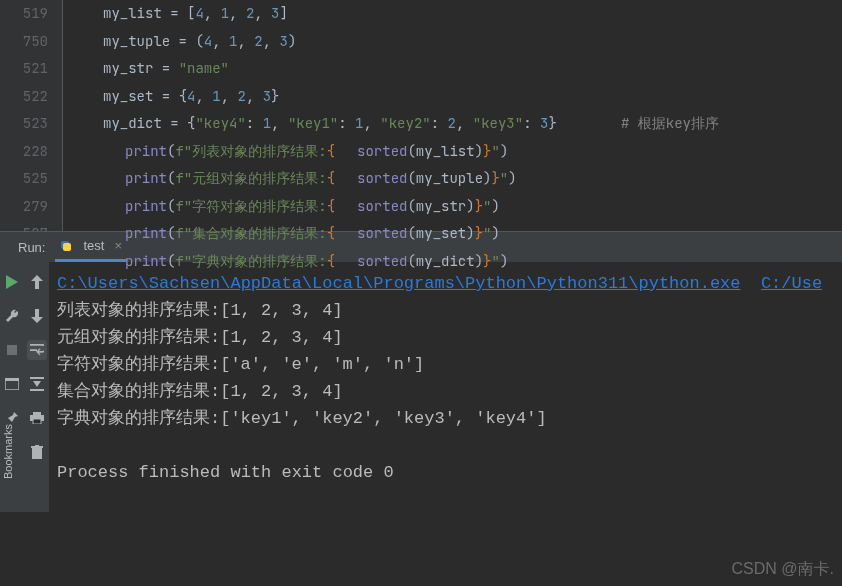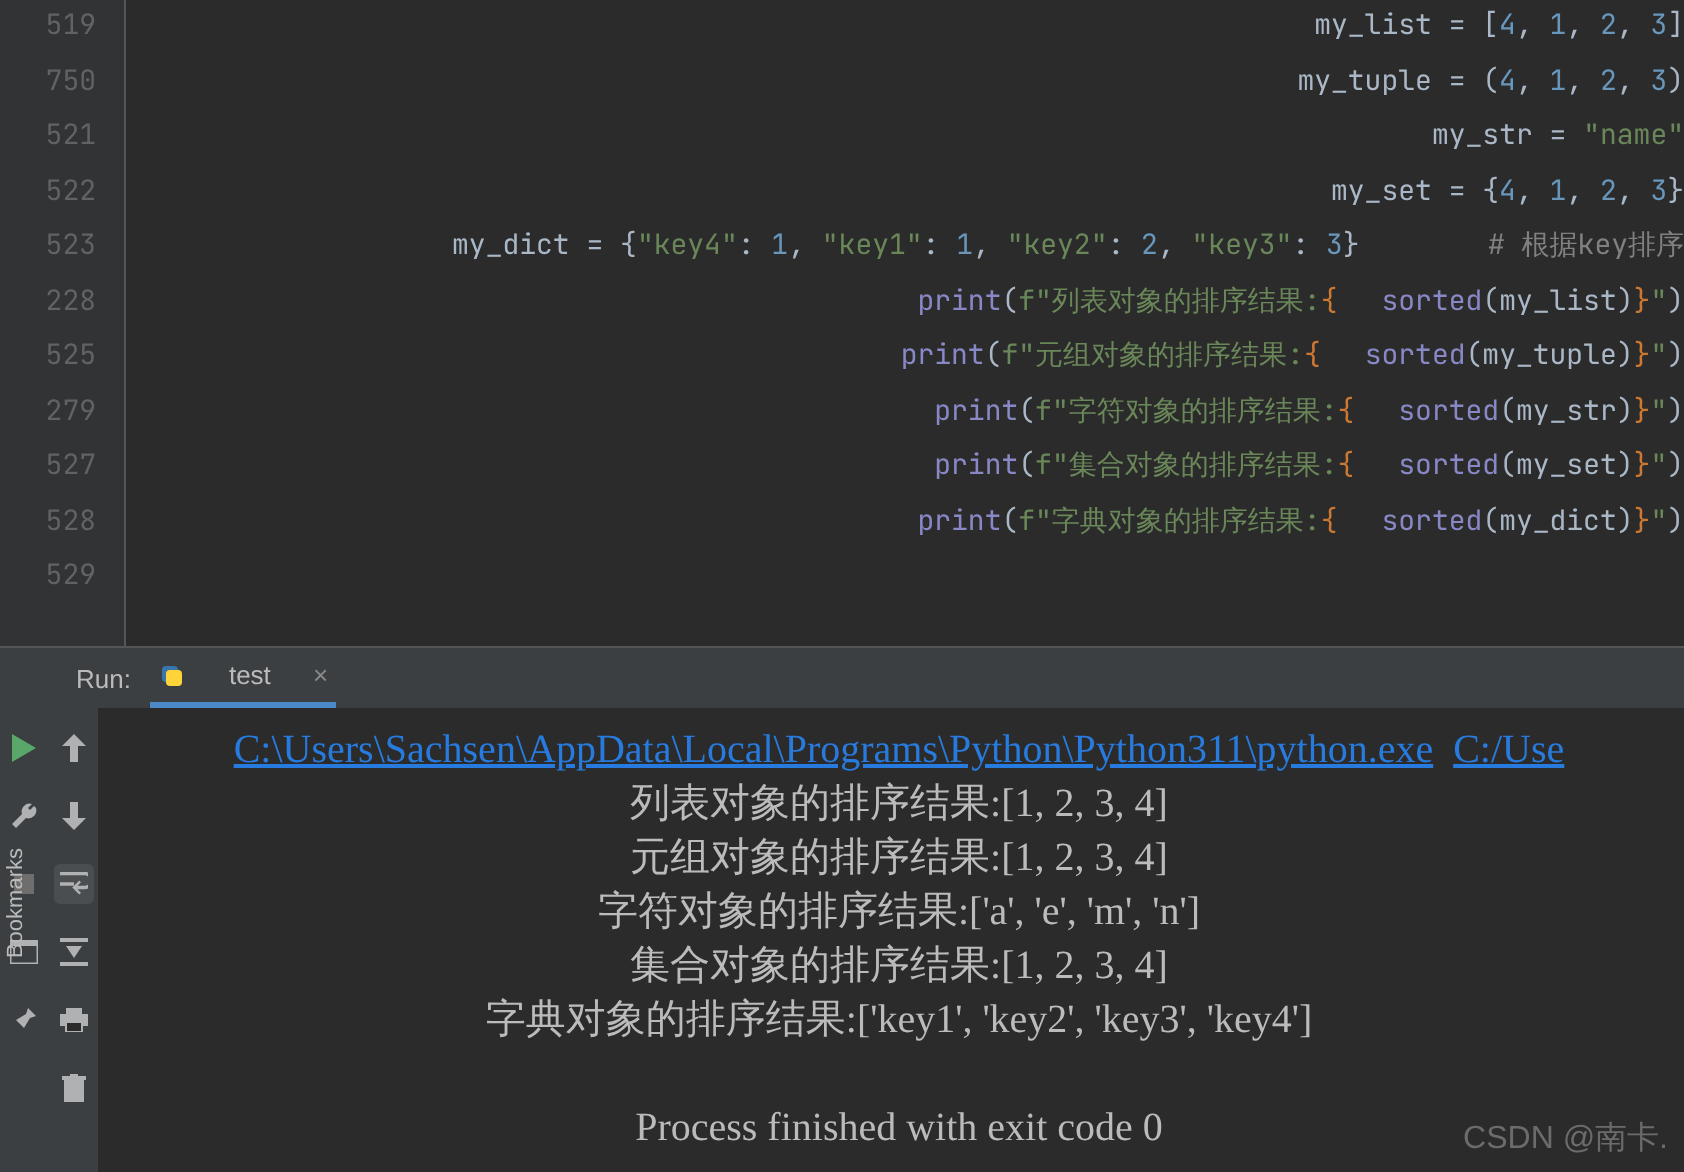--- a/index.html
+++ b/index.html
@@ -8,21 +8,21 @@
     font-family: "JetBrains Mono", "Consolas", monospace;
     font-size: 14px;
     color: #a9b7c6;
     width: 842px;
     height: 586px;
     overflow: hidden;
     position: relative;
   }
   .editor-area {
     display: flex;
-    height: 323px;
+    height: 231px;
     background: #2b2b2b;
   }
   .bookmarks-tab {
     position: absolute;
     left: 0;
     top: 420px;
     writing-mode: vertical-rl;
     transform: rotate(180deg);
     font-family: Arial, sans-serif;
     font-size: 11px;
@@ -41,21 +41,20 @@
     width: 62px;
   }
   .gutter .ln { height: 27.5px; line-height: 27.5px; font-size: 14px;}
   .code {
     flex: 1;
     padding-left: 40px;
     line-height: 27.5px;
     white-space: pre;
     position: relative;
     border-left: 1px solid #555;
-    text-align: right;
   }
   .code-line { height: 27.5px; }
   .num { color: #6897bb; }
   .str { color: #6a8759; }
   .fprefix { color: #6a8759; }
   .id { color: #a9b7c6; }
   .fn { color: #8888c6; margin-left: 22px; }
   .punc { color: #a9b7c6; }
   .brace-in-str { color: #cc7832; }
   .comment { color: #808080; margin-left: 39px; }
@@ -71,26 +70,25 @@
   .run-header {
     display: flex;
     align-items: center;
     height: 30px;
     padding-left: 18px;
     background: #3c3f41;
     font-family: Arial, sans-serif;
     font-size: 13px;
     color: #bbbbbb;
     gap: 10px;
-    margin-left: 20px;
   }
   .tab {
     display: flex;
     align-items: center;
-    gap: 21px;
+    gap: 10px;
     border-bottom: 3px solid #4a88c7;
     height: 30px;
     padding: 0 4px;
   }
   .tab .close { color: #888; font-size: 13px; cursor: pointer;}
   .py-icon {
     width: 14px; height: 14px;
     display: inline-block;
     position: relative;
   }
@@ -136,26 +134,25 @@
     color: #afb1b3;
     cursor: pointer;
     font-size: 14px;
   }
   .icon-btn.selected { background:#4b4e50; border-radius:3px; padding:3px;}
   .play { color:#59a869; }
   .stop-sq { width:10px;height:10px;background:#6e6e6e;}
   .console {
     flex: 1;
     padding: 8px 0 0 8px;
-    font-family: Liberation Serif, serif;
-    font-size: 20px;
+    font-family: Liberation Mono, monospace;
+    font-size: 17px;
     line-height: 27px;
     color: #bbbbbb;
     white-space: pre;
-    text-align: center;
   }
   .link { color:#287bde; text-decoration: underline; }
   .watermark {
     position: absolute;
     right: 8px;
     bottom: 6px;
     font-family: Arial,sans-serif;
     font-size: 16px;
     color: #6b6b6b;
   }

